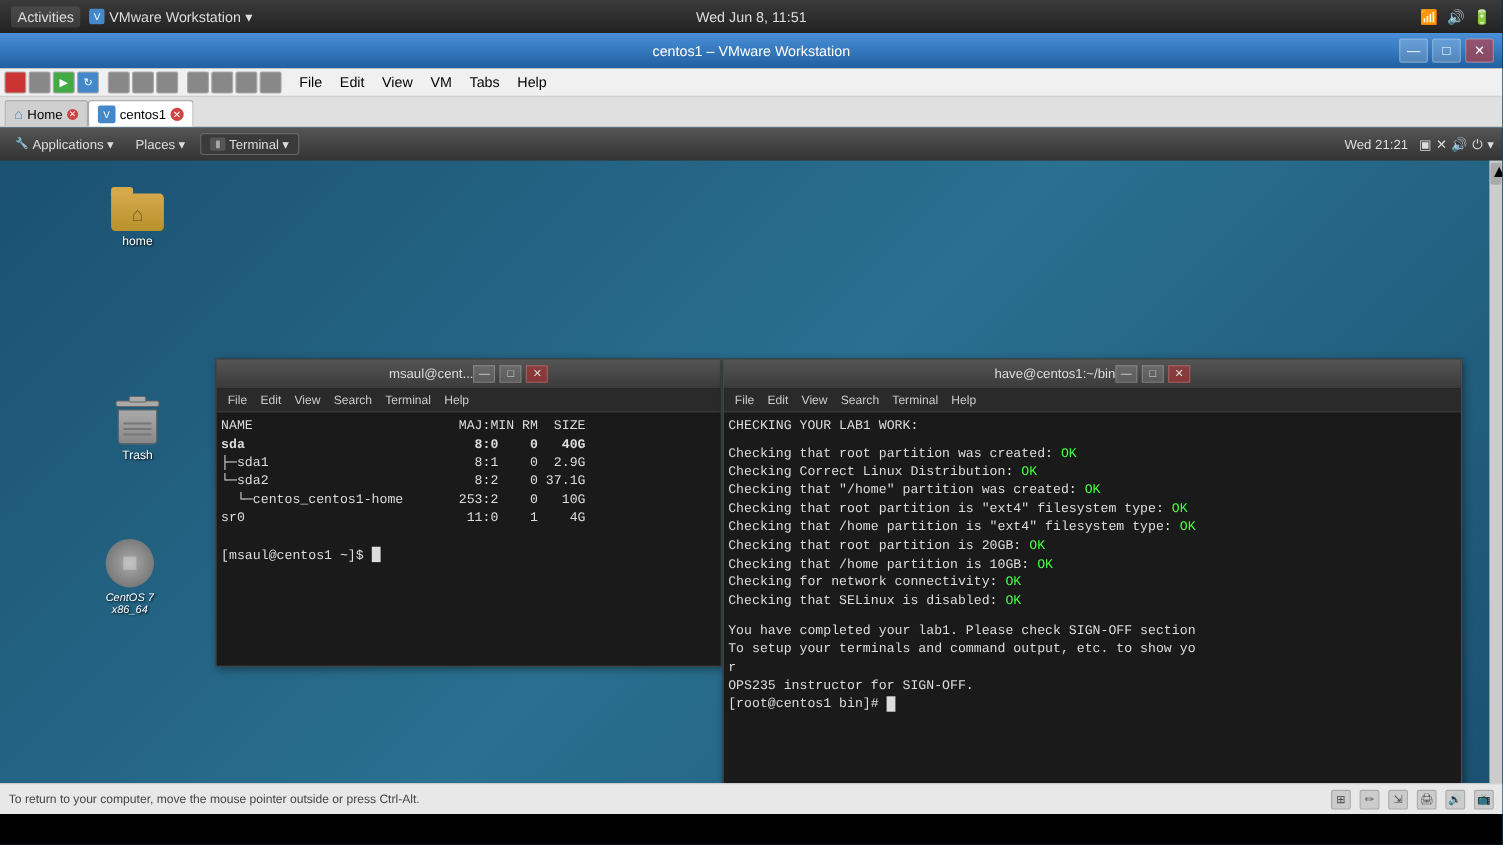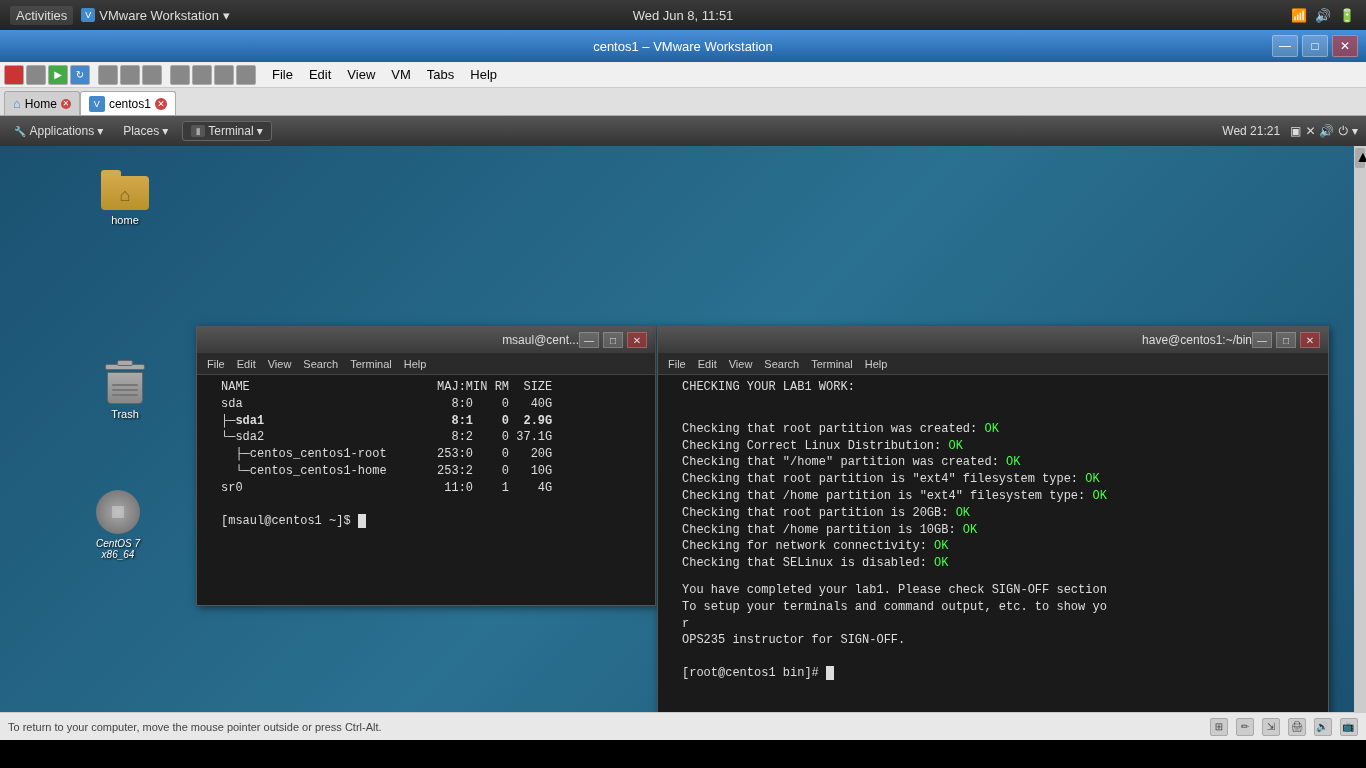--- a/index.html
+++ b/index.html
@@ -169,21 +169,21 @@
       background: #1a1a1a;
       border: 1px solid #555;
       box-shadow: 2px 2px 8px rgba(0,0,0,0.5);
     }
 
     .terminal-titlebar {
       height: 26px;
       background: linear-gradient(to bottom, #555, #3a3a3a);
       display: flex;
       align-items: center;
-      justify-content: flex-end;
+      justify-content: center;
       padding: 0 8px;
       color: #ddd;
       font-size: 12px;
       cursor: move;
     }
     .terminal-controls { display: flex; gap: 4px; }
     .term-btn { 
       width: 20px; height: 16px; 
       background: rgba(255,255,255,0.15); 
       border: 1px solid rgba(255,255,255,0.2); 
@@ -198,21 +198,21 @@
       display: flex;
       align-items: center;
       padding: 0 4px;
       font-size: 11px;
       color: #ccc;
       border-bottom: 1px solid #444;
     }
     .terminal-menubar span { padding: 1px 6px; cursor: pointer; }
 
     .terminal-content {
-      padding: 4px 24px;
+      padding: 4px 4px;
       font-family: 'Courier New', monospace;
       font-size: 12px;
       color: #ddd;
       background: #1a1a1a;
       overflow: hidden;
       line-height: 1.4;
     }
 
     .ok-text { color: #44ff44; }
 
@@ -387,24 +387,23 @@
       <div class="terminal-menubar">
         <span>File</span>
         <span>Edit</span>
         <span>View</span>
         <span>Search</span>
         <span>Terminal</span>
         <span>Help</span>
       </div>
       <div class="terminal-content" style="height: calc(100% - 48px);">
         <div style="white-space:pre;">NAME                          MAJ:MIN RM  SIZE</div>
-        <div style="white-space:pre;">sda                             8:0    0   40G</div>
-        <div style="white-space:pre;font-weight:bold;">├─sda1                          8:1    0  2.9G</div>
+        <div style="white-space:pre;font-weight:bold;">sda                             8:0    0   40G</div>
+        <div style="white-space:pre;">├─sda1                          8:1    0  2.9G</div>
         <div style="white-space:pre;">└─sda2                          8:2    0 37.1G</div>
-        <div style="white-space:pre;">  ├─centos_centos1-root       253:0    0   20G</div>
         <div style="white-space:pre;">  └─centos_centos1-home       253:2    0   10G</div>
         <div style="white-space:pre;">sr0                            11:0    1    4G</div>
         <div style="white-space:pre;">
 <span>[msaul@centos1 ~]$ </span><span style="background:#ddd;width:8px;height:14px;display:inline-block;vertical-align:middle;"></span></div>
       </div>
     </div>
 
     <div class="terminal-window" style="left: 657px; top: 210px; width: 672px; height: 540px;">
       <div class="terminal-titlebar">
         <span>have@centos1:~/bin</span>
@@ -416,40 +415,40 @@
       </div>
       <div class="terminal-menubar">
         <span>File</span>
         <span>Edit</span>
         <span>View</span>
         <span>Search</span>
         <span>Terminal</span>
         <span>Help</span>
       </div>
       <div class="terminal-content" style="height: calc(100% - 48px); overflow: hidden;">
-        <div style="margin-bottom:25px;">CHECKING YOUR LAB1 WORK:</div>
+        <div style="margin-bottom:8px;">CHECKING YOUR LAB1 WORK:</div>
 
         <div><span>Checking that root partition was created: </span><span class="ok-text">OK</span></div>
         <div><span>Checking Correct Linux Distribution: </span><span class="ok-text">OK</span></div>
         <div><span>Checking that "/home" partition was created: </span><span class="ok-text">OK</span></div>
         <div><span>Checking that root partition is "ext4" filesystem type: </span><span class="ok-text">OK</span></div>
         <div><span>Checking that /home partition is "ext4" filesystem type: </span><span class="ok-text">OK</span></div>
         <div><span>Checking that root partition is 20GB: </span><span class="ok-text">OK</span></div>
         <div><span>Checking that /home partition is 10GB: </span><span class="ok-text">OK</span></div>
         <div><span>Checking for network connectivity: </span><span class="ok-text">OK</span></div>
         <div><span>Checking that SELinux is disabled: </span><span class="ok-text">OK</span></div>
 
         <div style="margin-top:10px;">
           <div>You have completed your lab1. Please check SIGN-OFF section</div>
           <div>To setup your terminals and command output, etc. to show yo</div>
           <div>r</div>
           <div>OPS235 instructor for SIGN-OFF.</div>
         </div>
 
-        <div style="margin-top:16px;font-family:Liberation Mono, monospace;">
+        <div style="font-family:Liberation Mono, monospace;">
           <span>[root@centos1 bin]# </span><span style="background:#ddd;width:8px;height:14px;display:inline-block;vertical-align:middle;"></span>
         </div>
       </div>
     </div>
 
     <div style="position:absolute;right:0;top:30px;width:12px;height:100%;background:#ccc;display:flex;flex-direction:column;align-items:center;">
       <div style="width:10px;height:20px;background:#aaa;margin-top:2px;border-radius:2px;">▲</div>
       <div style="flex:1;"></div>
 
     </div>

